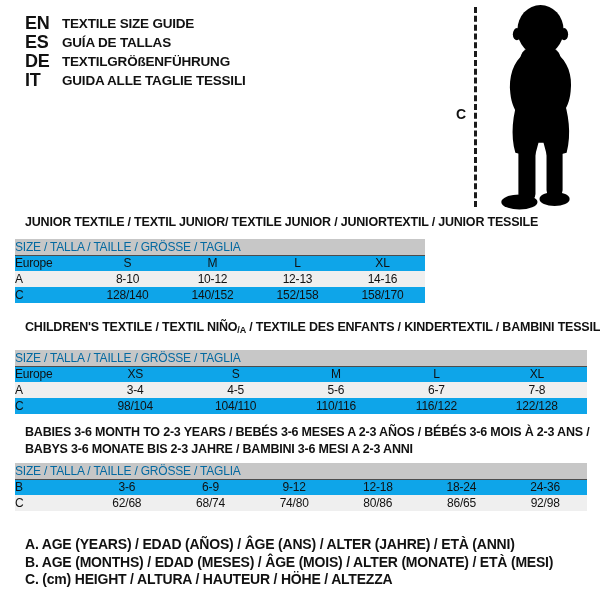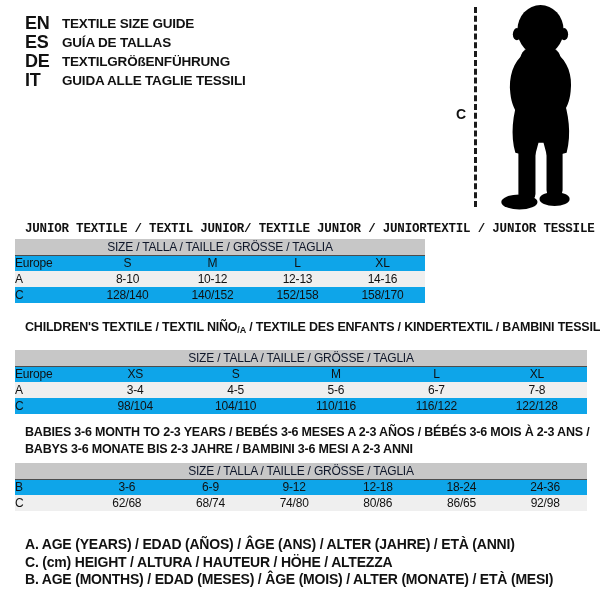--- a/index.html
+++ b/index.html
@@ -22,22 +22,22 @@
     border-left:3px dashed #1a1a1a; }
   .fig-label { position:absolute; left:6px; top:106px; font-size:14px; font-weight:700; }
   .silhouette { position:absolute; left:37px; top:3px; }
 
   
   .section-title { position:absolute; left:25px; font-size:12.5px; font-weight:700; white-space:nowrap; }
   .section-title sub.szsub { font-size:9px; vertical-align:-2px; }
 
   table.size-table { position:absolute; left:15px; border-collapse:collapse; table-layout:fixed; }
   table.size-table td, table.size-table th { font-size:12px; font-weight:400; height:16px; padding:0; vertical-align:middle; }
-  .size-bar td { background:#c7c7c7; border-bottom:1px solid #4d4d4d; color:#0f172a;
-    text-align:center; padding-left:5px; height:16px;margin-left:30px; }
+  .size-bar td { background:#c7c7c7; border-bottom:1px solid #4d4d4d; color:#0369a1;
+    text-align:left; padding-left:5px; height:16px;margin-left:30px; }
   .lbl { text-align:left; padding-left:5px; width:70px; }
   .val { text-align:center; }
   tr.shaded td { background:#efefef; }
   tr.plain td { background:#0ea5e9; }
 
   .t1 { top:239px; width:410px; }
   .t2 { top:350px; width:572px; }
   .t3 { top:463px; width:572px; }
 
   
@@ -81,21 +81,21 @@
         <path d="M68,50 C79,58 84,72 82,88 C81,98 78,105 74,109 L65,104 C70,92 70,76 65,58 Z"></path>
         <path d="M31,93 C24,110 22,132 27,149 L46,154 L50,139 L55,139 L59,154 L78,149 C83,130 80,110 74,93 Z"></path>
         <rect x="30" y="138" width="17" height="60" rx="8"></rect>
         <rect x="58" y="138" width="16" height="56" rx="8"></rect>
         <ellipse cx="31" cy="198" rx="18" ry="7.5"></ellipse>
         <ellipse cx="66" cy="195" rx="15" ry="7"></ellipse>
       </g>
     </svg>
   </div>
 
-  <div class="section-title" style="top:222px;font-family:Liberation Mono, monospace;">JUNIOR TEXTILE / TEXTIL JUNIOR/ TEXTILE JUNIOR / JUNIORTEXTIL / JUNIOR TESSILE</div>
+  <div class="section-title" style="top:215px;">JUNIOR TEXTILE / TEXTIL JUNIOR/ TEXTILE JUNIOR / JUNIORTEXTIL / JUNIOR TESSILE</div>
 
   <table class="size-table t1">
     <colgroup>
         <col style="width:70px">
         <col>
         <col>
         <col>
         <col>
       </colgroup>
     <tbody>
@@ -203,17 +203,17 @@
       <td class="val">74/80</td>
       <td class="val">80/86</td>
       <td class="val">86/65</td>
       <td class="val">92/98</td>
     </tr>
   </tbody>
     </table>
 
   <div class="footnotes">
     <div class="footnote">A. AGE (YEARS) / EDAD (AÑOS) / ÂGE (ANS) / ALTER (JAHRE) / ETÀ (ANNI)</div>
+    <div class="footnote">B. AGE (MONTHS) / EDAD (MESES) / ÂGE (MOIS) / ALTER (MONATE) / ETÀ (MESI)</div>
     <div class="footnote">C. (cm) HEIGHT / ALTURA / HAUTEUR / HÖHE / ALTEZZA</div>
-    <div class="footnote">B. AGE (MONTHS) / EDAD (MESES) / ÂGE (MOIS) / ALTER (MONATE) / ETÀ (MESI)</div>
   </div>
 
 </div>
 
 </body></html>

